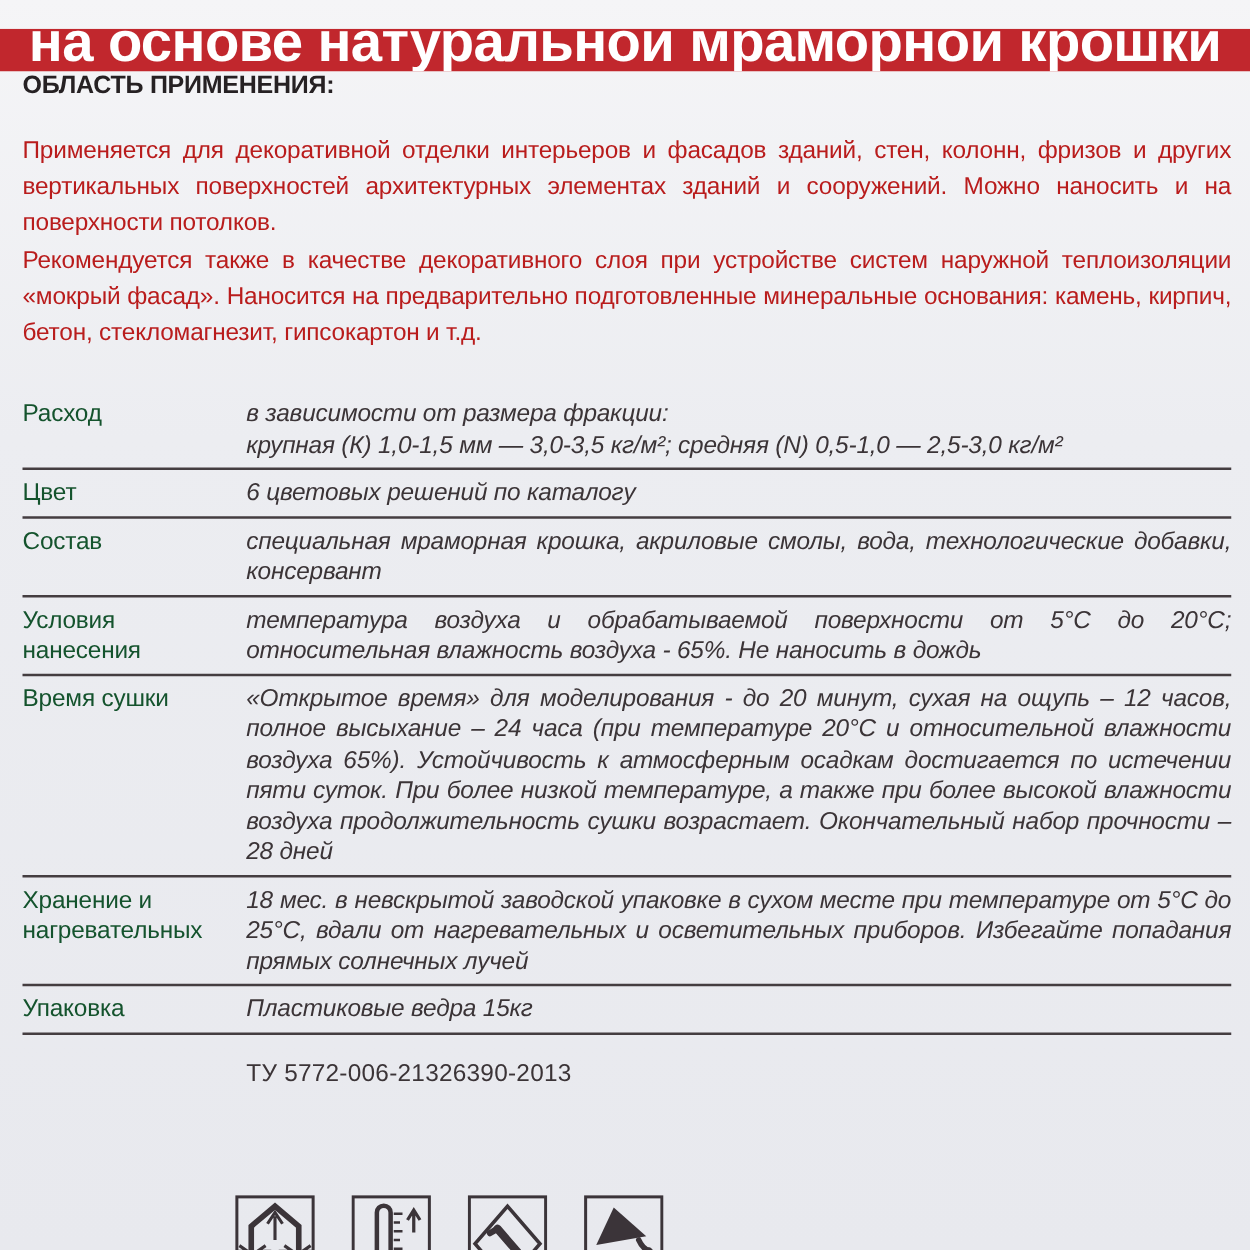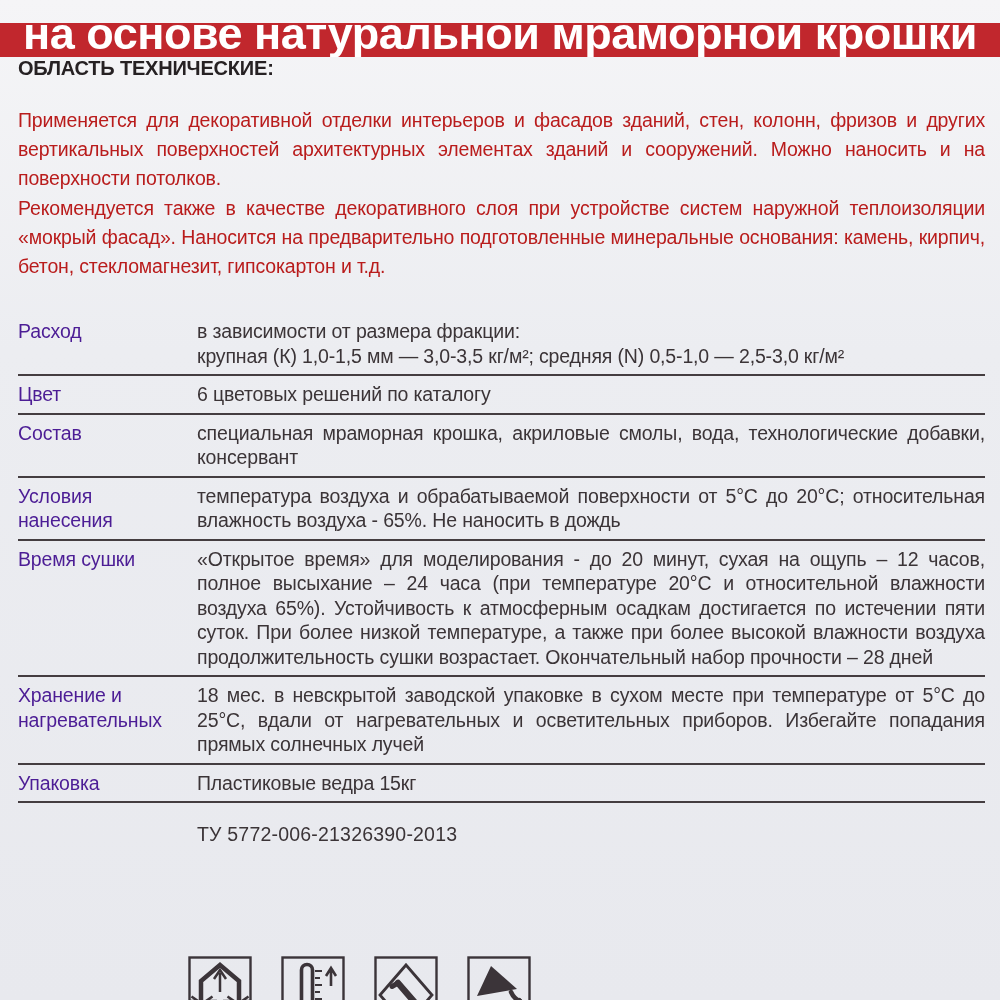--- a/index.html
+++ b/index.html
@@ -32,26 +32,26 @@
     color:#b91c1c;letter-spacing:-0.15px;
   }
   .specs-heading{margin-top:26px;}
 
   .spec-table{margin-top:32px;}
   .spec-row{
     display:grid;grid-template-columns:179px 1fr;
     padding:6px 0 6px 0;border-bottom:2px solid #443d40;
   }
   .spec-label{
-    font-size:19.5px;line-height:24.5px;color:#4c1d95;
+    font-size:19.5px;line-height:24.5px;color:#14532d;
     padding-right:26px;letter-spacing:-0.15px;
   }
   .spec-value{
     font-size:19.5px;line-height:24.5px;color:#3b3437;
-    text-align:justify;white-space:pre-line;letter-spacing:-0.15px;
+    text-align:justify;white-space:pre-line;letter-spacing:-0.15px;font-style:italic;
   }
 
   .tu{
     margin:20px 0 0 179px;font-size:19.5px;color:#3b3437;letter-spacing:0.2px;
   }
 
   .icons-row{
     position:absolute;left:188px;top:933px;display:flex;gap:29px;
   }
   .picto{width:64px;height:78px;display:block;}
@@ -61,21 +61,21 @@
 <body>
 
 <div class="page">
 
   <header class="banner">
     <span class="banner-text">на основе натуральной мраморной крошки</span>
   </header>
 
   <main class="content">
 
-    <h2 class="sec app-heading">ОБЛАСТЬ ТЕХНИЧЕСКИЕ:</h2>
+    <h2 class="sec app-heading">ОБЛАСТЬ ПРИМЕНЕНИЯ:</h2>
 
     <div class="app-text">
       <p>Применяется для декоративной отделки интерьеров и фасадов зданий, стен, колонн, фризов и других вертикальных поверхностей архитектурных элементах зданий и сооружений. Можно наносить и на поверхности потолков.</p>
       <p>Рекомендуется также в качестве декоративного слоя при устройстве систем наружной теплоизоляции «мокрый фасад». Наносится на предварительно подготовленные минеральные основания: камень, кирпич, бетон, стекломагнезит, гипсокартон и т.д.</p>
     </div>
 
 
     <div class="spec-table">
       <div class="spec-row">
         <div class="spec-label">Расход</div>

